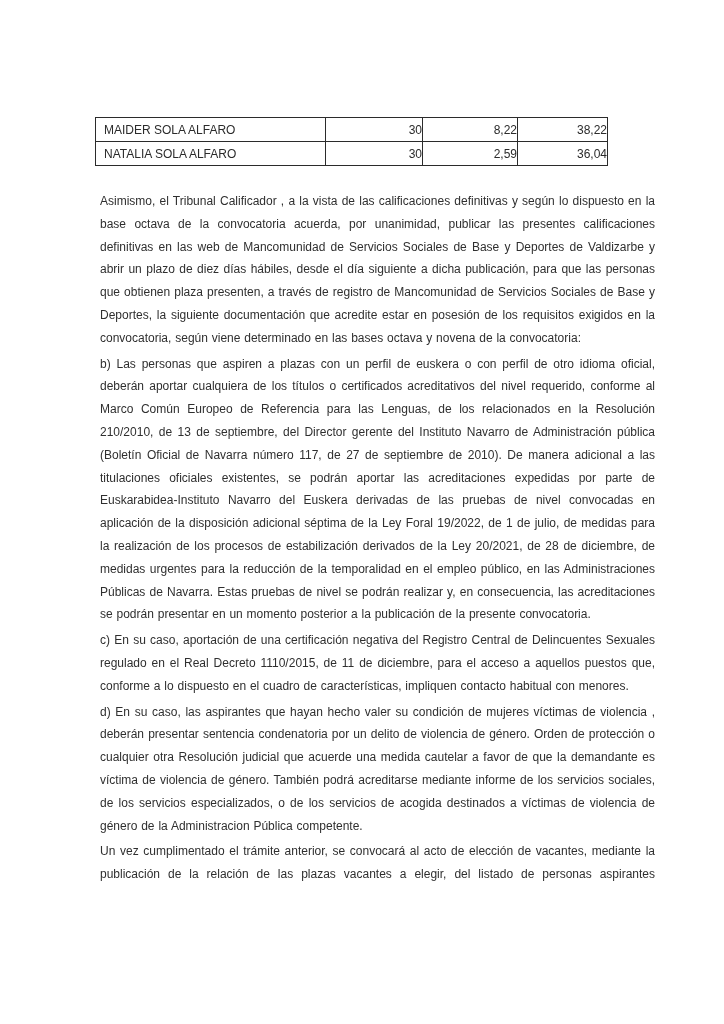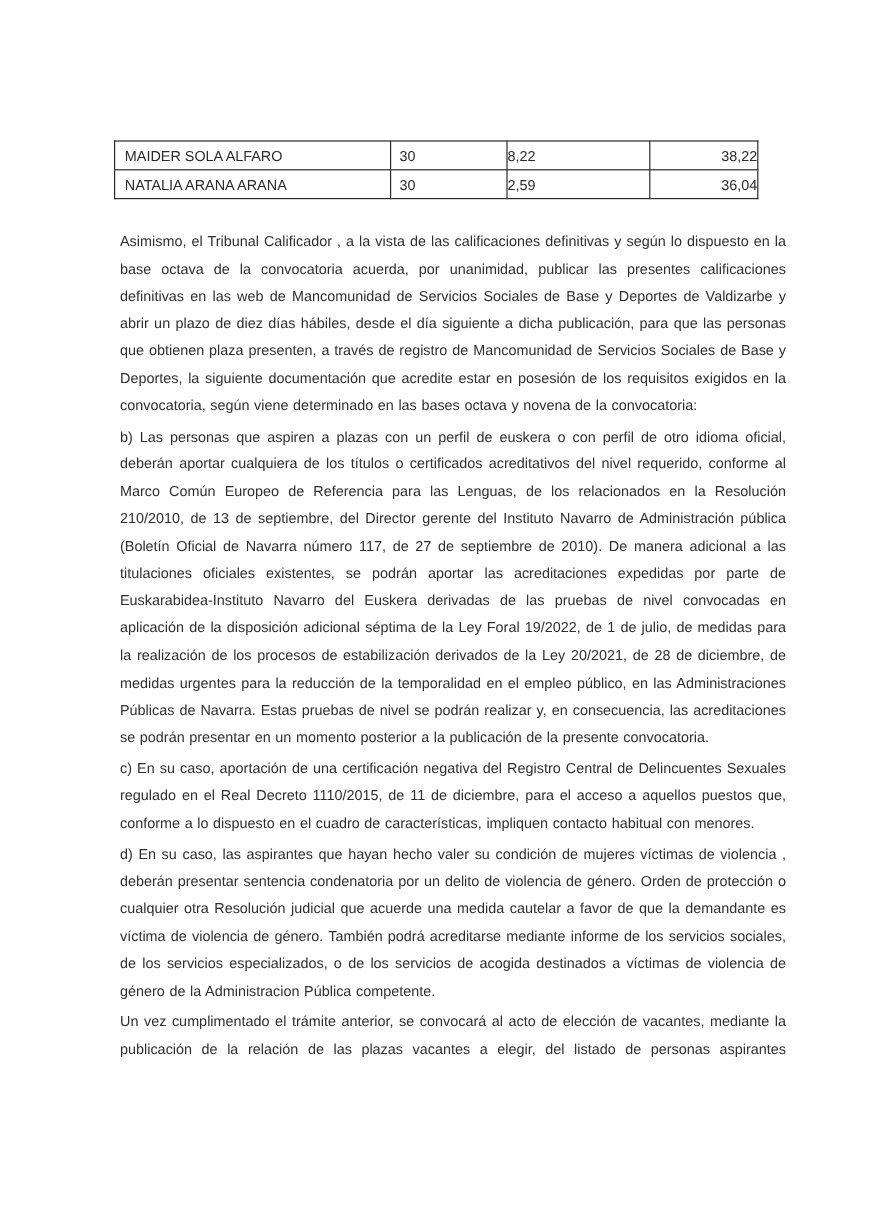--- a/index.html
+++ b/index.html
@@ -26,22 +26,22 @@
     color: #2b2b2b;
   }
   table.scores td {
     border: 1px solid #2b2b2b;
     height: 24px;
     vertical-align: middle;
     white-space: nowrap;
     overflow: hidden;
   }
   td.col-0 { width: 230px; padding-left: 8px; text-align: left; }
-  td.col-1 { width: 97px;  padding-left: 7px; text-align: left; }
-  td.col-2 { width: 119px;  text-align: left; }
+  td.col-1 { width: 97px;  padding-left: 7px; text-align: right; }
+  td.col-2 { width: 95px;  text-align: right; }
   td.col-3 { width: 90px;  padding-left: 5px; text-align: right; }
   .body-text p {
     font-size: 12px;
     line-height: 22.8px;
     text-align: justify;
     margin: 0 0 3px 0;
     word-spacing: 0.5px;
   }
   
   .body-text p:last-child { text-align-last: justify; }
@@ -54,21 +54,21 @@
   <table class="scores">
     <tbody>
   <tr>
     <td class="col-0">MAIDER SOLA ALFARO</td>
     <td class="col-1">30</td>
     <td class="col-2">8,22</td>
     <td class="col-3">38,22</td>
   </tr>
 
   <tr>
-    <td class="col-0">NATALIA ARANA ARANA</td>
+    <td class="col-0">NATALIA SOLA ALFARO</td>
     <td class="col-1">30</td>
     <td class="col-2">2,59</td>
     <td class="col-3">36,04</td>
   </tr>
 </tbody>
   </table>
 
   <div class="body-text">
   <p>Asimismo, el Tribunal Calificador , a la vista de las calificaciones definitivas y según lo dispuesto en la base octava de la convocatoria acuerda, por unanimidad, publicar las presentes calificaciones definitivas en las web de Mancomunidad de Servicios Sociales de Base y Deportes de Valdizarbe y abrir un plazo de diez días hábiles, desde el día siguiente a dicha publicación, para que las personas que obtienen plaza presenten, a través de registro de Mancomunidad de Servicios Sociales de Base y Deportes, la siguiente documentación que acredite estar en posesión de los requisitos exigidos en la convocatoria, según viene determinado en las bases octava y novena de la convocatoria:</p>
 

